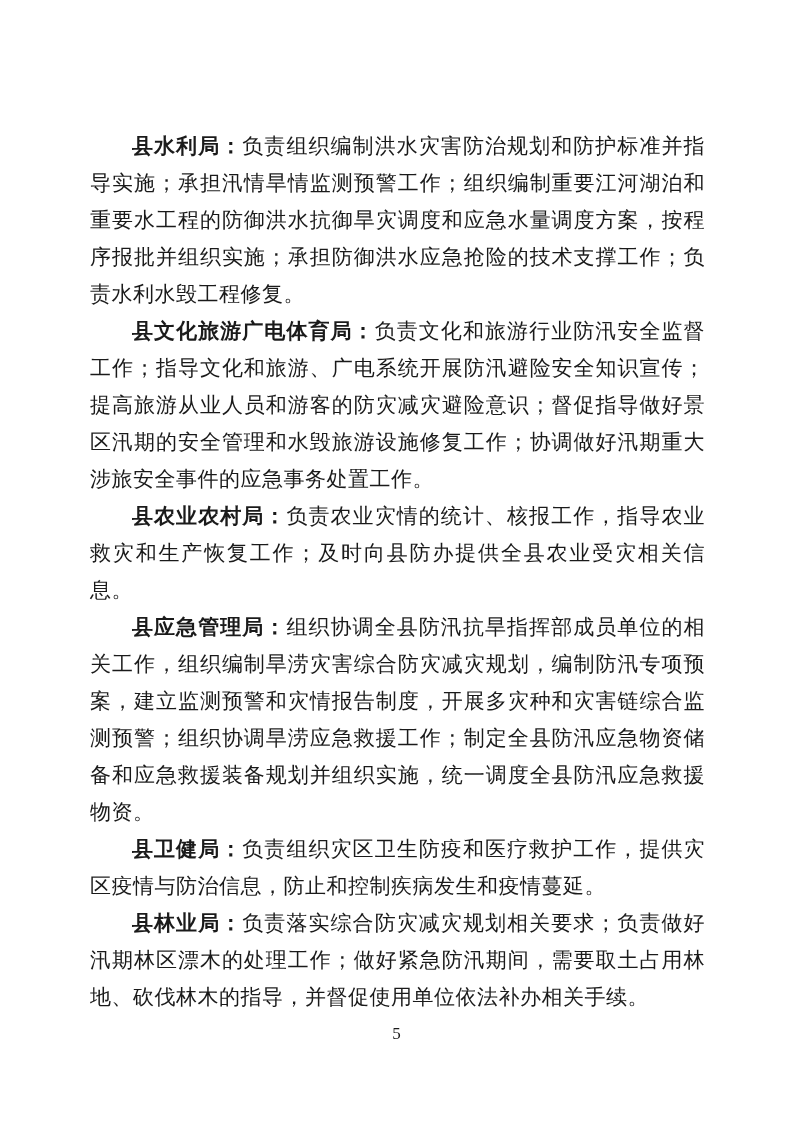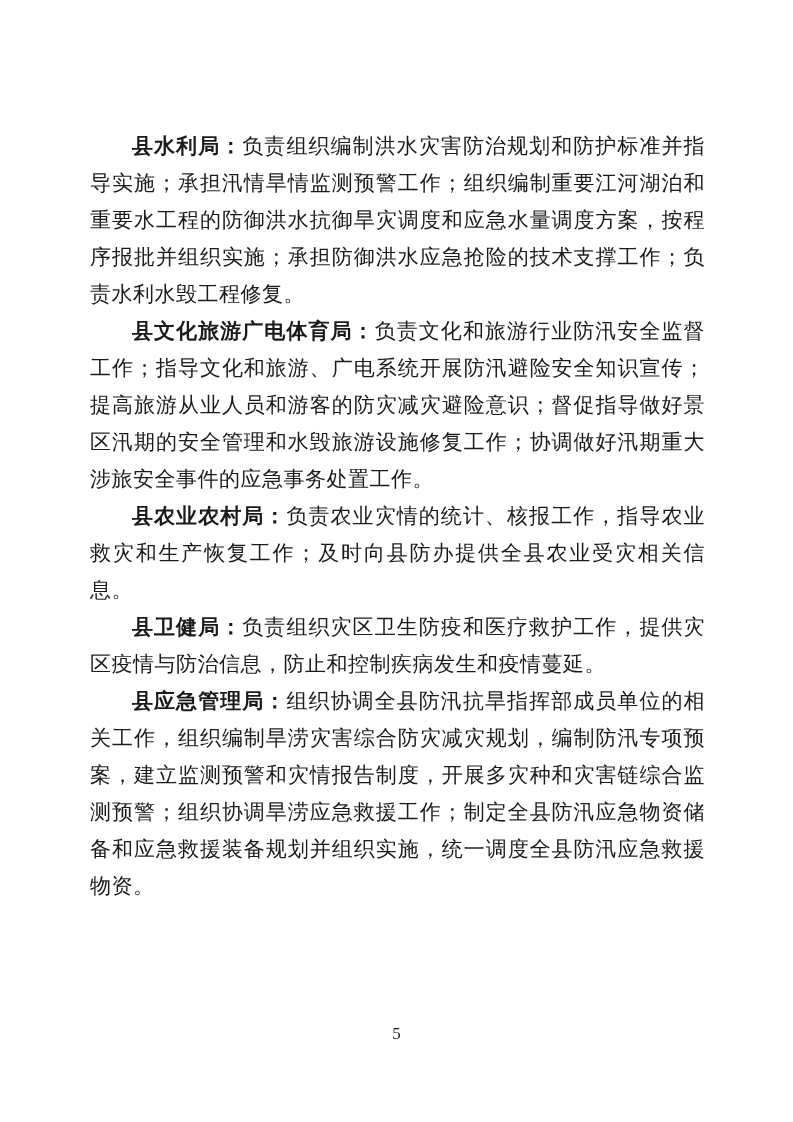--- a/index.html
+++ b/index.html
@@ -49,21 +49,22 @@
 
 <div class="page">
   <div class="content">
 
     <p><strong>县水利局：</strong><span>负责组织编制洪水灾害防治规划和防护标准并指导实施；承担汛情旱情监测预警工作；组织编制重要江河湖泊和重要水工程的防御洪水抗御旱灾调度和应急水量调度方案，按程序报批并组织实施；承担防御洪水应急抢险的技术支撑工作；负责水利水毁工程修复。</span></p>
 
     <p><strong>县文化旅游广电体育局：</strong><span>负责文化和旅游行业防汛安全监督工作；指导文化和旅游、广电系统开展防汛避险安全知识宣传；提高旅游从业人员和游客的防灾减灾避险意识；督促指导做好景区汛期的安全管理和水毁旅游设施修复工作；协调做好汛期重大涉旅安全事件的应急事务处置工作。</span></p>
 
     <p><strong>县农业农村局：</strong><span>负责农业灾情的统计、核报工作，指导农业救灾和生产恢复工作；及时向县防办提供全县农业受灾相关信息。</span></p>
 
+    <p><strong>县应急管理局：</strong><span>组织协调全县防汛抗旱指挥部成员单位的相关工作，组织编制旱涝灾害综合防灾减灾规划，编制防汛专项预案，建立监测预警和灾情报告制度，开展多灾种和灾害链综合监测预警；组织协调旱涝应急救援工作；制定全县防汛应急物资储备和应急救援装备规划并组织实施，统一调度全县防汛应急救援物资。</span></p>
+
     <p><strong>县卫健局：</strong><span>负责组织灾区卫生防疫和医疗救护工作，提供灾区疫情与防治信息，防止和控制疾病发生和疫情蔓延。</span></p>
 
-    <p><strong>县应急管理局：</strong><span>组织协调全县防汛抗旱指挥部成员单位的相关工作，组织编制旱涝灾害综合防灾减灾规划，编制防汛专项预案，建立监测预警和灾情报告制度，开展多灾种和灾害链综合监测预警；组织协调旱涝应急救援工作；制定全县防汛应急物资储备和应急救援装备规划并组织实施，统一调度全县防汛应急救援物资。</span></p>
-
+    <p><strong>县林业局：</strong><span>负责落实综合防灾减灾规划相关要求；负责做好汛期林区漂木的处理工作；做好紧急防汛期间，需要取土占用林地、砍伐林木的指导，并督促使用单位依法补办相关手续。</span></p>
 
   </div>
 
   <div class="page-number">5</div>
 </div>
 
 </body></html>

